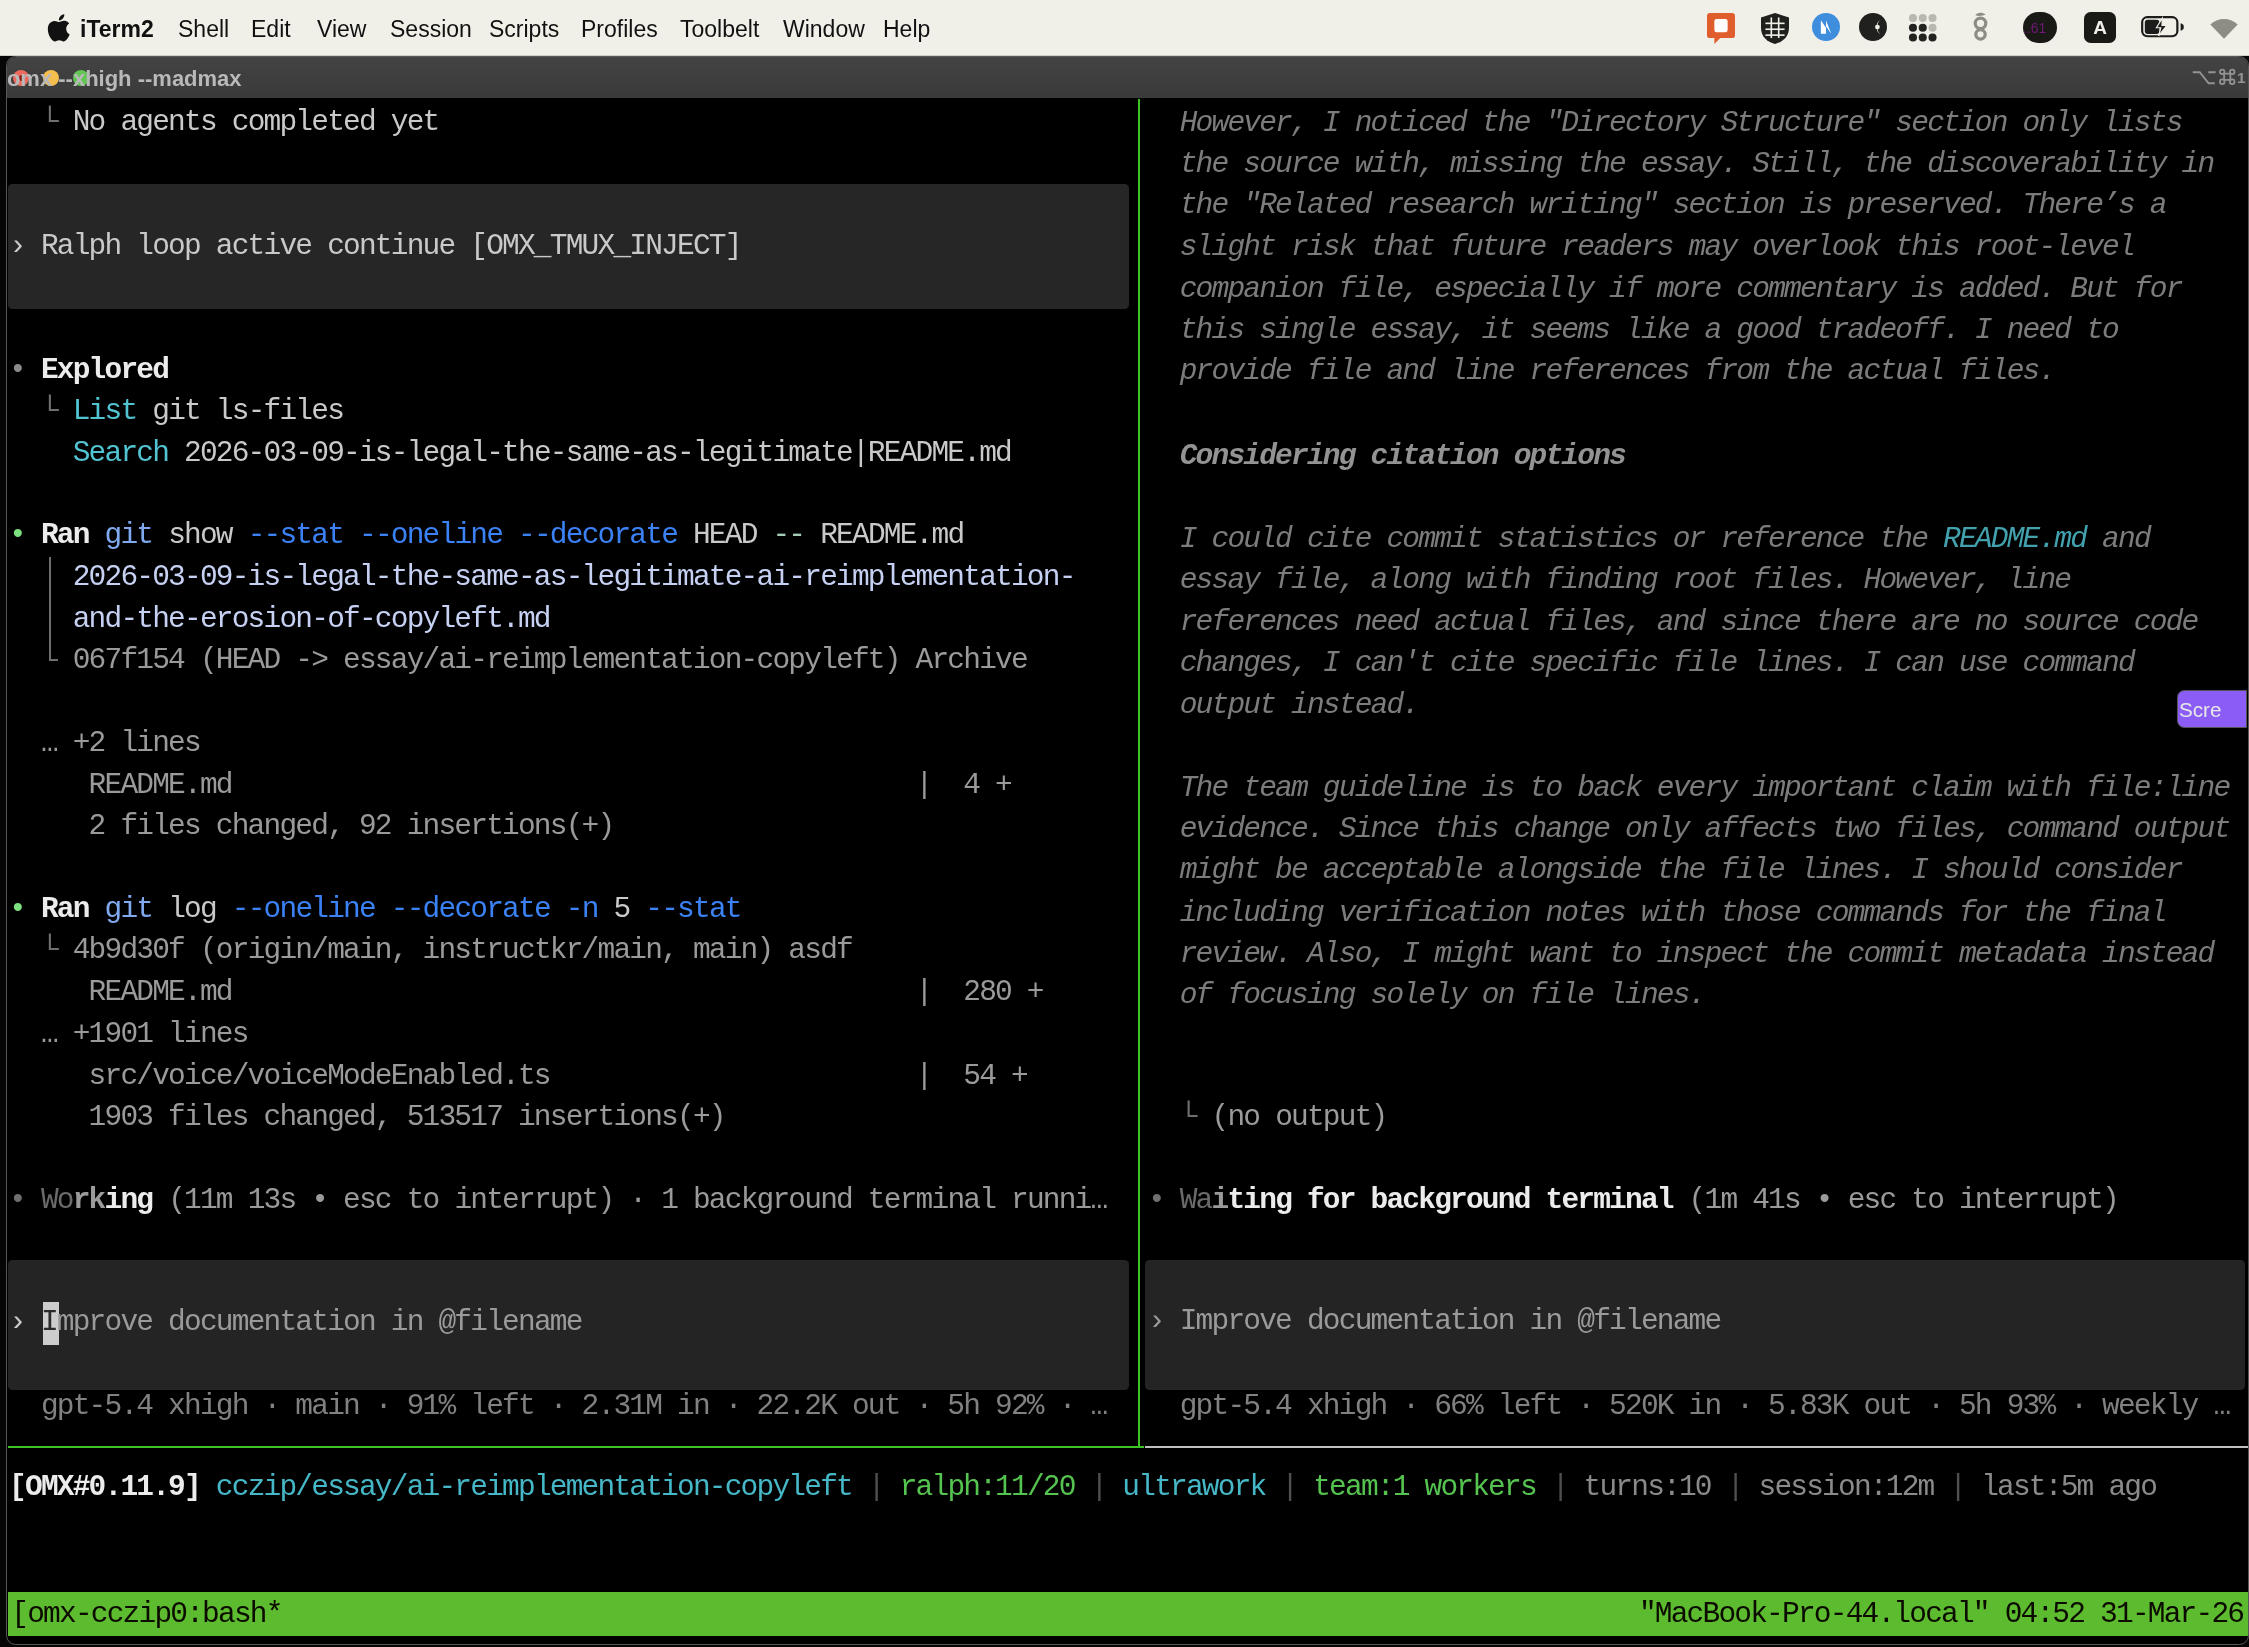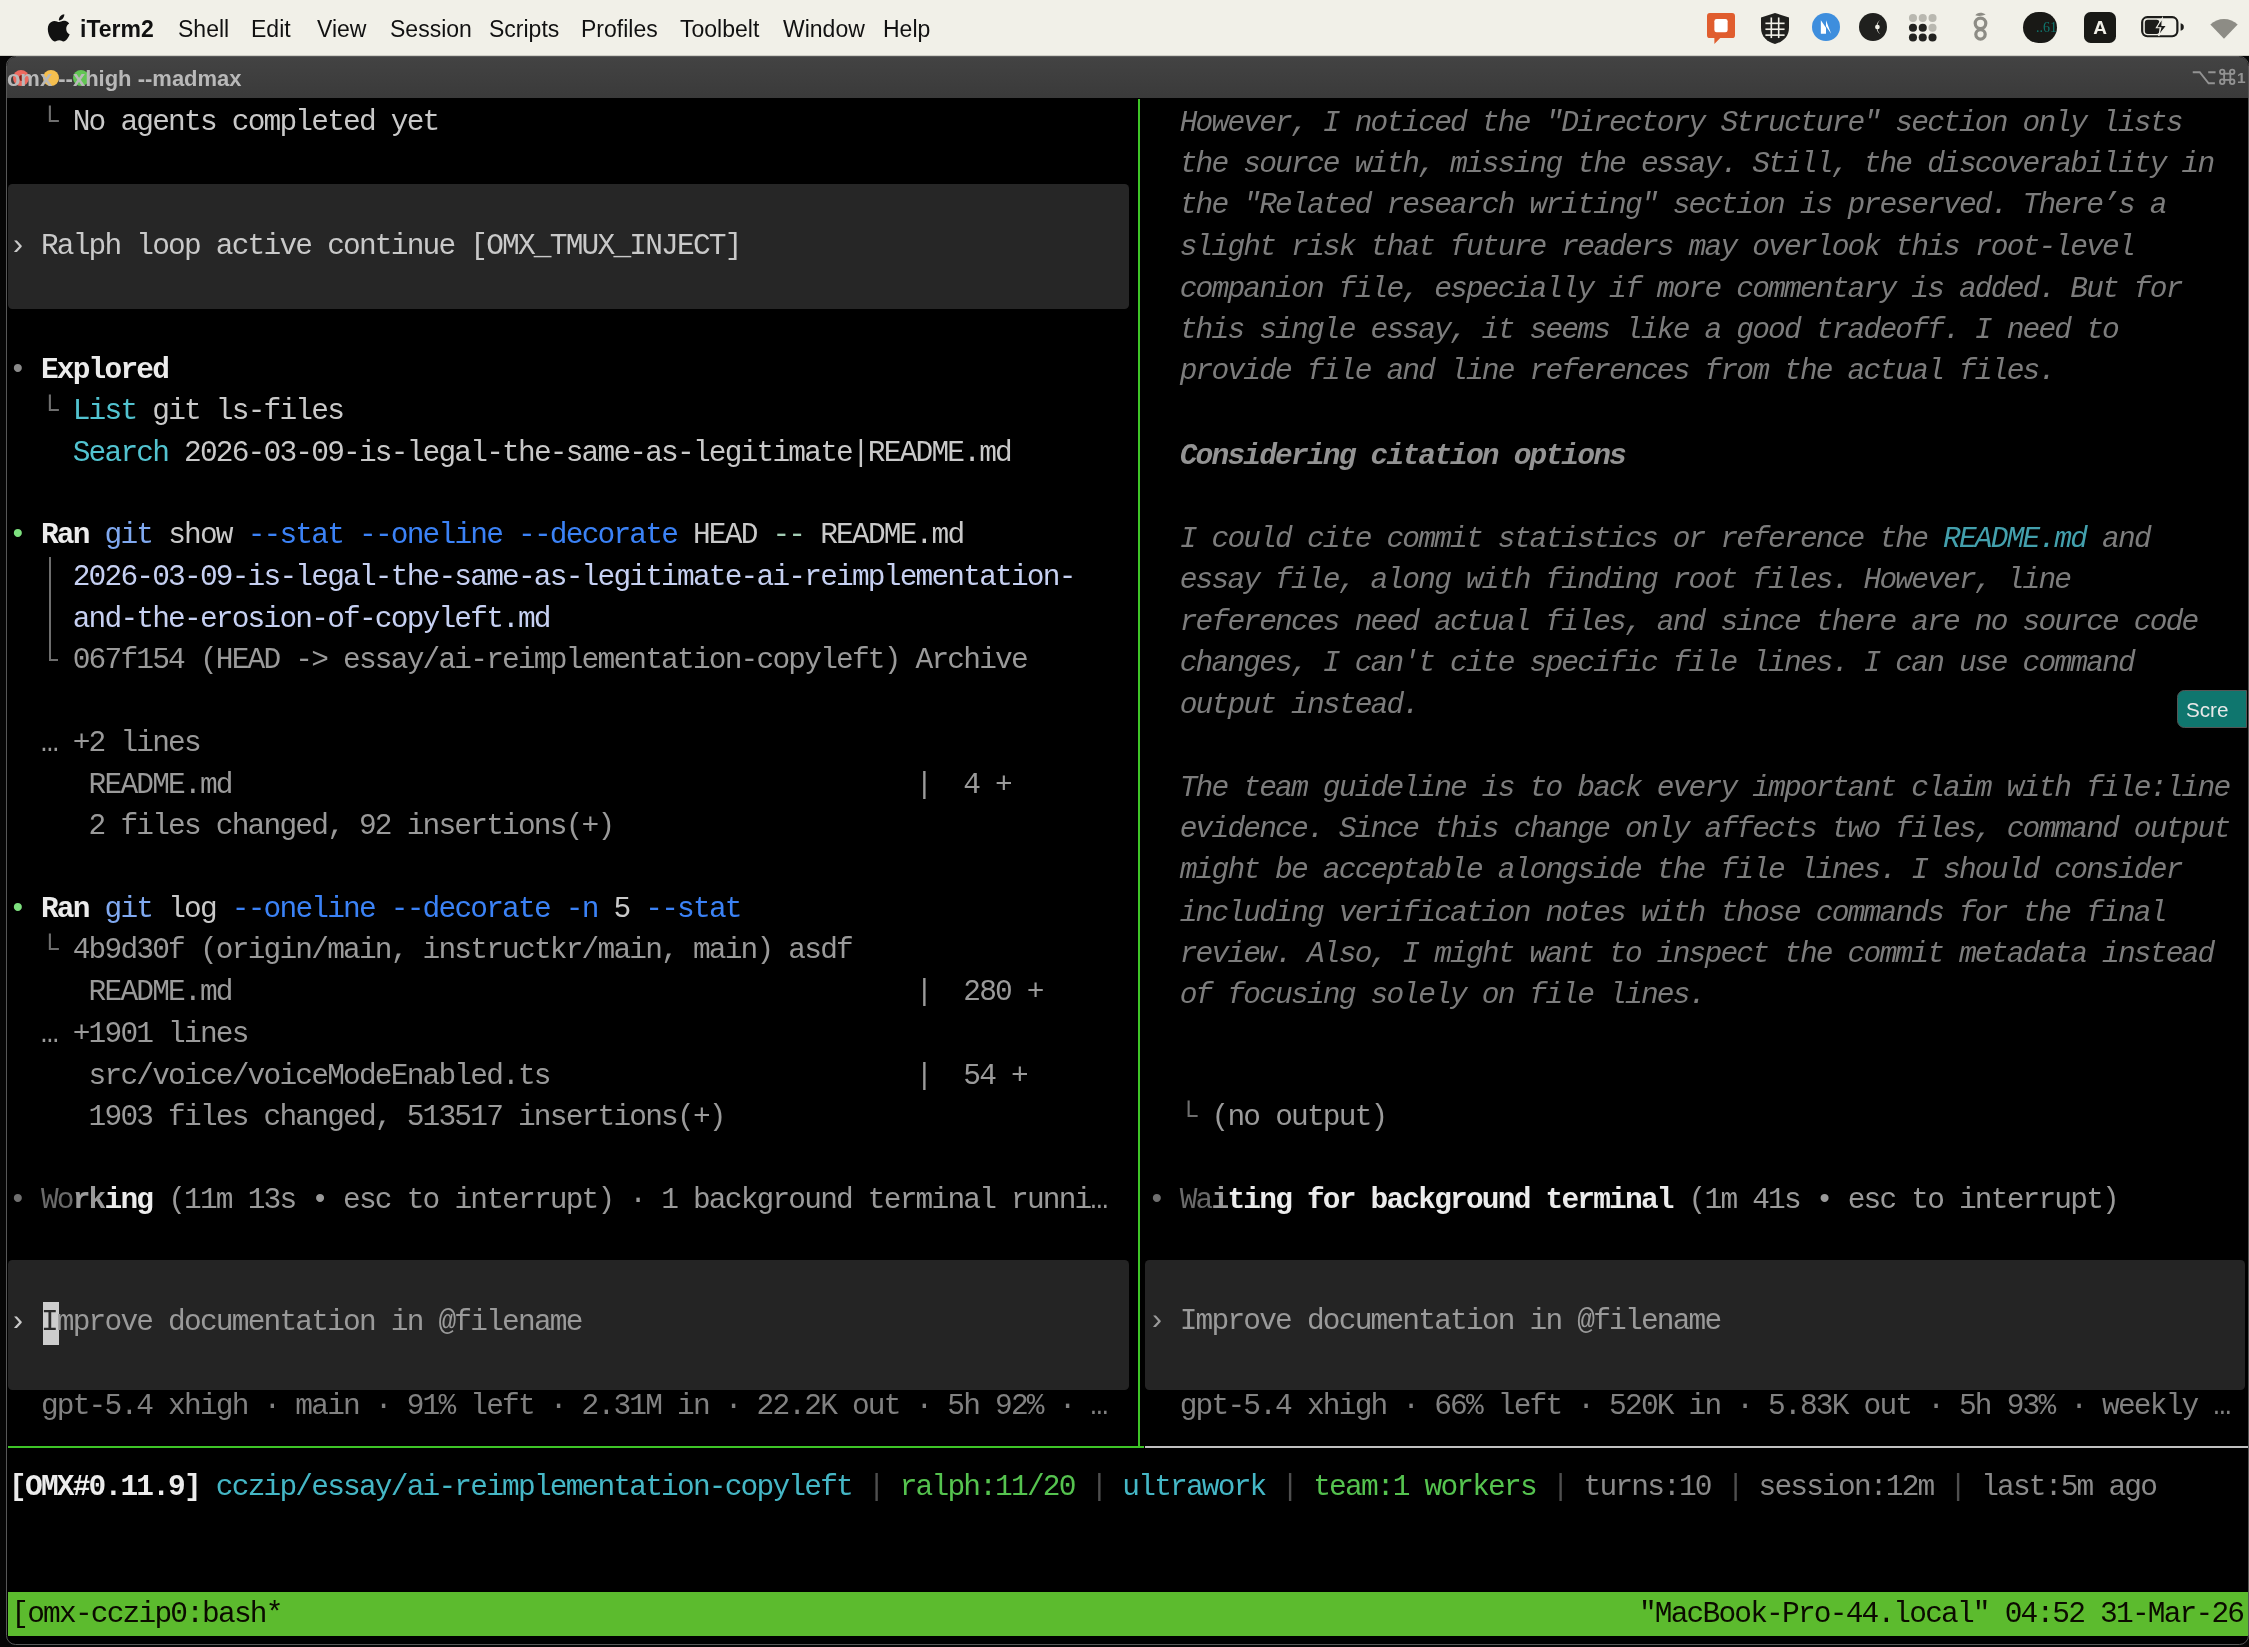--- a/index.html
+++ b/index.html
@@ -76,21 +76,21 @@
       <circle cx="15.8" cy="15.8" r="2.6" fill="#22221f"></circle>
     </svg>
     <svg style="position:absolute;left:1968px;top:10.3px" width="25" height="34" viewBox="0 0 17 23">
       <g fill="none" stroke="#8d8c85" stroke-width="2.2">
         <circle cx="8.5" cy="9" r="3.6"></circle>
         <circle cx="8.5" cy="16.5" r="3.2"></circle>
         <path d="M12 3c-2.5-2-6-1.5-7 .5 2 .8 5 .5 7-.5z" fill="#8d8c85" stroke="none"></path>
       </g>
     </svg>
     <div style="position:absolute;left:2023px;top:11.8px;width:34px;height:31px;background:#191916;border-radius:15.5px"></div>
-    <div style="position:absolute;left:2023px;top:11.8px;width:34px;height:31px;text-align:right;line-height:32px;font-family:Liberation Serif, serif;font-size:14px;color:#0f766e">..61</div>
+    <div style="position:absolute;left:2023px;top:11.8px;width:34px;height:31px;text-align:left;line-height:32px;font-family:Liberation Sans, sans-serif;font-size:14px;color:#701a75">..61</div>
     <div style="position:absolute;left:2084px;top:11.8px;width:32px;height:31px;background:#191916;border-radius:6.6px;text-align:center;line-height:31px;font-family:'Liberation Sans',sans-serif;font-weight:bold;font-size:19px;color:#f1f0e8">A</div>
     <svg style="position:absolute;left:2141px;top:16px" width="44" height="22" viewBox="0 0 30 15">
       <rect x="0.8" y="0.8" width="24" height="13" rx="3.5" fill="none" stroke="#1c1c1a" stroke-width="1.5"></rect>
       <rect x="2.6" y="2.6" width="10" height="9.6" rx="2" fill="#1c1c1a"></rect>
       <path d="M27 5c1.4.3 2.2 1 2.2 2.5S28.4 9.7 27 10z" fill="#1c1c1a"></path>
       <path fill="#1c1c1a" d="M14.5 1.5 10.5 8h3l-1.5 5.5 5.5-7h-3.2z" stroke="#f1f0e8" stroke-width="0.8"></path>
     </svg>
     <svg style="position:absolute;left:2207px;top:14.8px" width="34" height="25" viewBox="0 0 23 17">
       <path d="M11.5 16.2 2.2 6.5a13.5 13.5 0 0 1 18.6 0z" fill="#8d8c85"></path>
     </svg>
@@ -166,17 +166,17 @@
 <div class="l " style="left:8px;top:835px"><span class="th">  review. Also, I might want to inspect the commit metadata instead</span></div>
 <div class="l " style="left:8px;top:876px"><span class="th">  of focusing solely on file lines.</span></div>
 <div class="l " style="left:8px;top:998px"><span class="dk">  └ </span><span class="dim">(no output)</span></div>
 <div class="l " style="left:8px;top:1081px"><span class="dk">• </span><span class="sh1">Wa</span><span class="sh2">i</span><span class="wh">ting for background terminal</span><span class="dim"> (1m 41s • esc to interrupt)</span></div>
 <div class="l " style="left:8px;top:1202px"><span class="dim">› Improve documentation in @filename</span></div>
 <div class="l " style="left:8px;top:1287px"><span class="gpt">  gpt-5.4 xhigh · 66% left · 520K in · 5.83K out · 5h 93% · weekly …</span></div>
 </div>
 <div style="position:absolute;left:1131px;top:42px;width:2.2px;height:1349px;background:#3ec427"></div>
 <div style="position:absolute;left:1.5px;top:1389px;width:1136px;height:2.2px;background:#3ec427"></div>
 <div style="position:absolute;left:1138px;top:1389px;width:1104px;height:2.2px;background:#c0c0c0"></div>
-<div style="position:absolute;left:2170px;top:633px;width:70px;height:38px;background:#0f766e;border:0.7px solid #555;border-radius:7.4px 0 0 7.4px;color:#e8e8e8;font-family:'Liberation Sans',sans-serif;font-size:20.7px;line-height:38px;padding-left:8px">Scre</div>
+<div style="position:absolute;left:2170px;top:633px;width:70px;height:38px;background:#8b5cf6;border:0.7px solid #555;border-radius:7.4px 0 0 7.4px;color:#e8e8e8;font-family:'Liberation Sans',sans-serif;font-size:20.7px;line-height:38px;padding-left:1px">Scre</div>
 <div id="tmuxbar" style="left:1.5px;top:1535px;width:2240px;height:44px"></div>
 <div class="l" style="left:4.4px;top:1535px;line-height:44px;color:#0b0b00">[omx-cczip0:bash*</div>
 <div class="l" style="left:1632px;top:1535px;line-height:44px;color:#0b0b00">"MacBook-Pro-44.local" 04:52 31-Mar-26</div>
 </div>
 
 </body></html>

